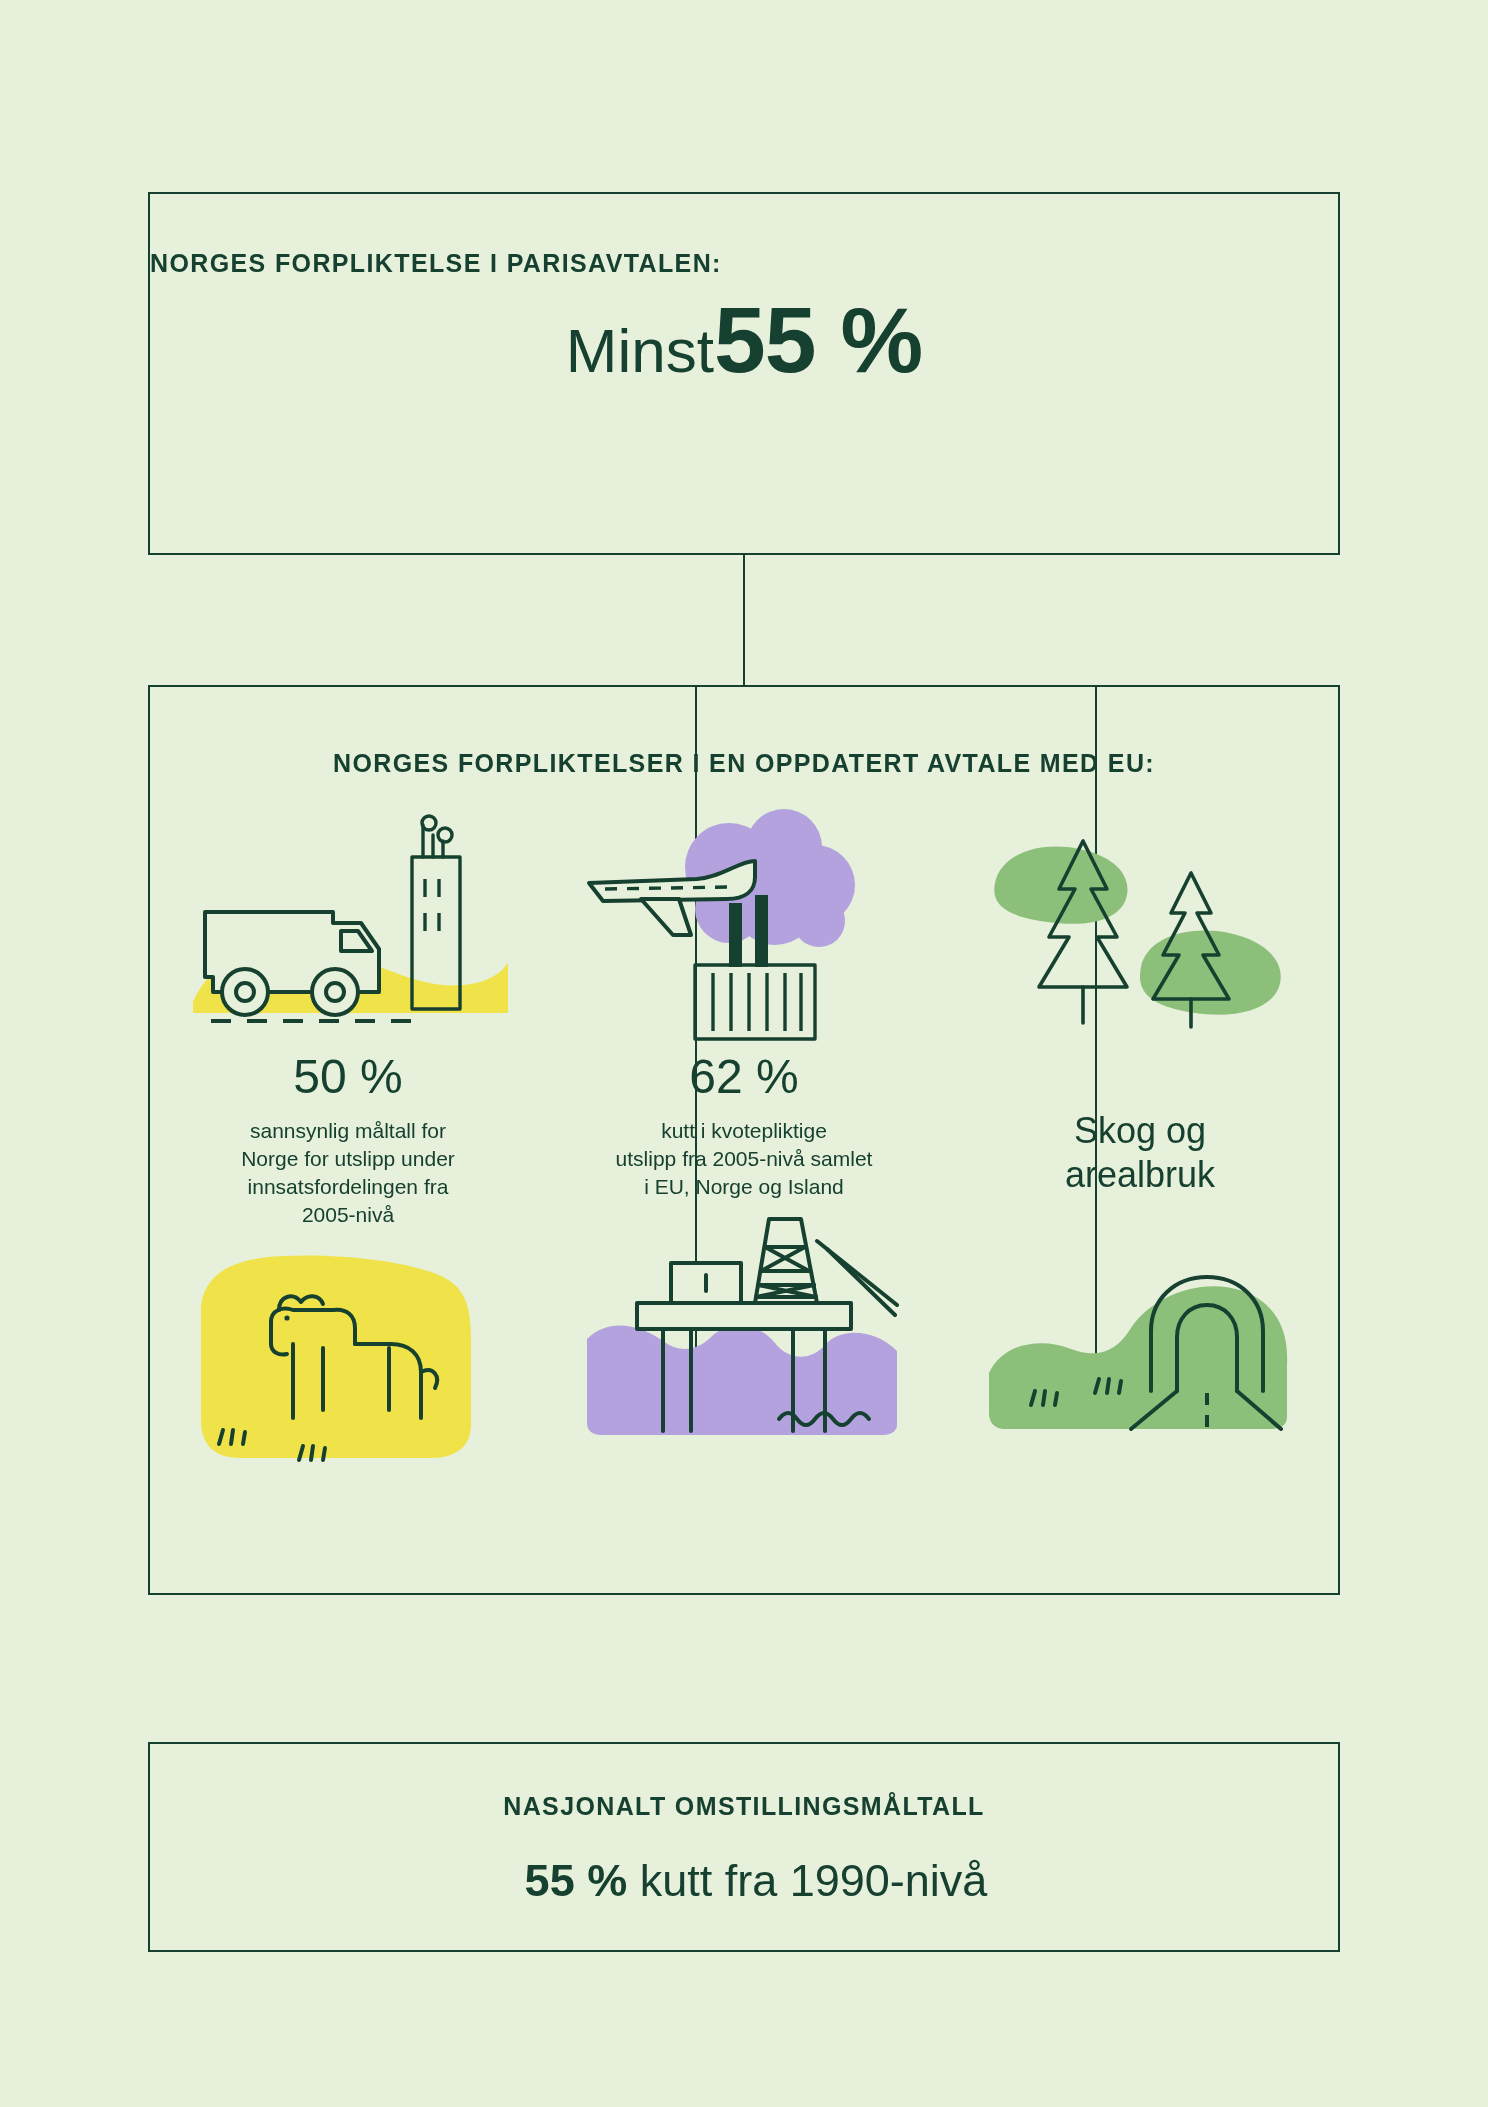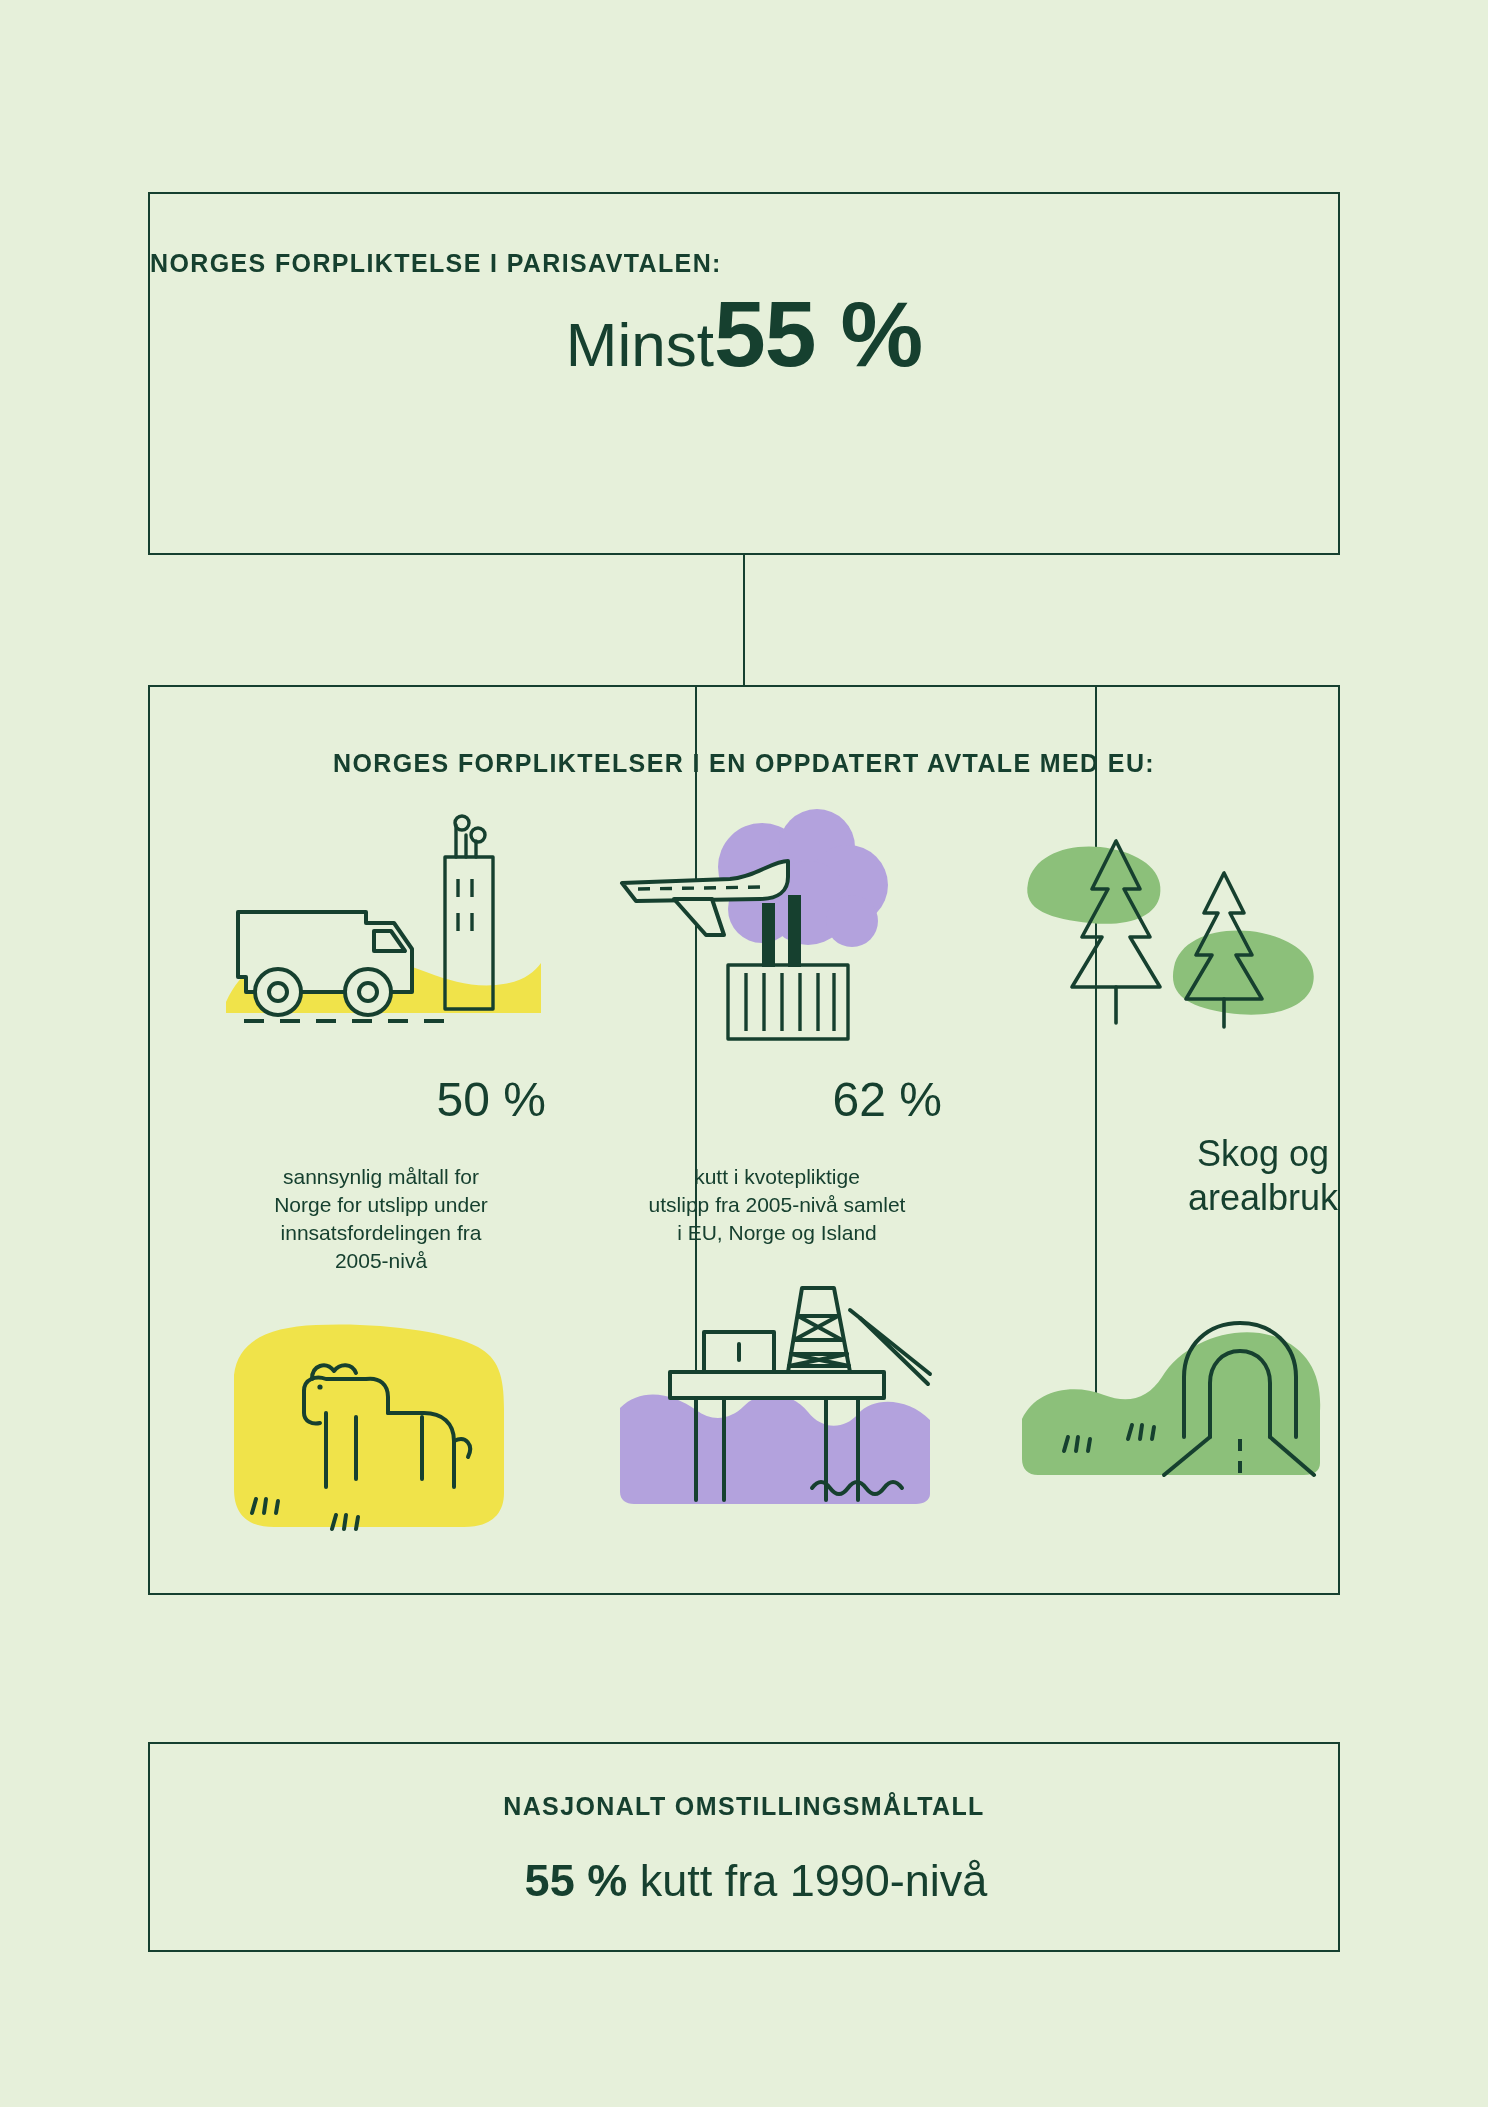--- a/index.html
+++ b/index.html
@@ -42,21 +42,21 @@
   .eyebrow {
     font-weight: 700;
     font-size: 25px;
     letter-spacing: 0.055em;
     color: #16402f;
     margin: 0;
   }
   #top-box .eyebrow { margin-top: 55px; }
 
   .headline-row {
-    margin-top: 10px;
+    margin-top: 16px;
     display: flex;
     align-items: baseline;
     justify-content: center;
   }
   .headline-pre {
     font-size: 62px;
     font-weight: 400;
     line-height: 1;
     color: #16402f;
   }
@@ -100,22 +100,21 @@
     top: 130px;
     width: 100%;
     height: 760px;
     display: flex;
   }
   .column {
     flex: 1 1 0;
     position: relative;
     display: flex;
     flex-direction: column;
-    align-items: flex-end;
-    gap: 23px;
+    align-items: center;
   }
   .col-divider {
     position: absolute;
     top: 0;
     width: 2px;
     height: 710px;
     background: #16402f;
   }
   #divider-1 { left: 545px; }
   #divider-2 { left: 945px; }

